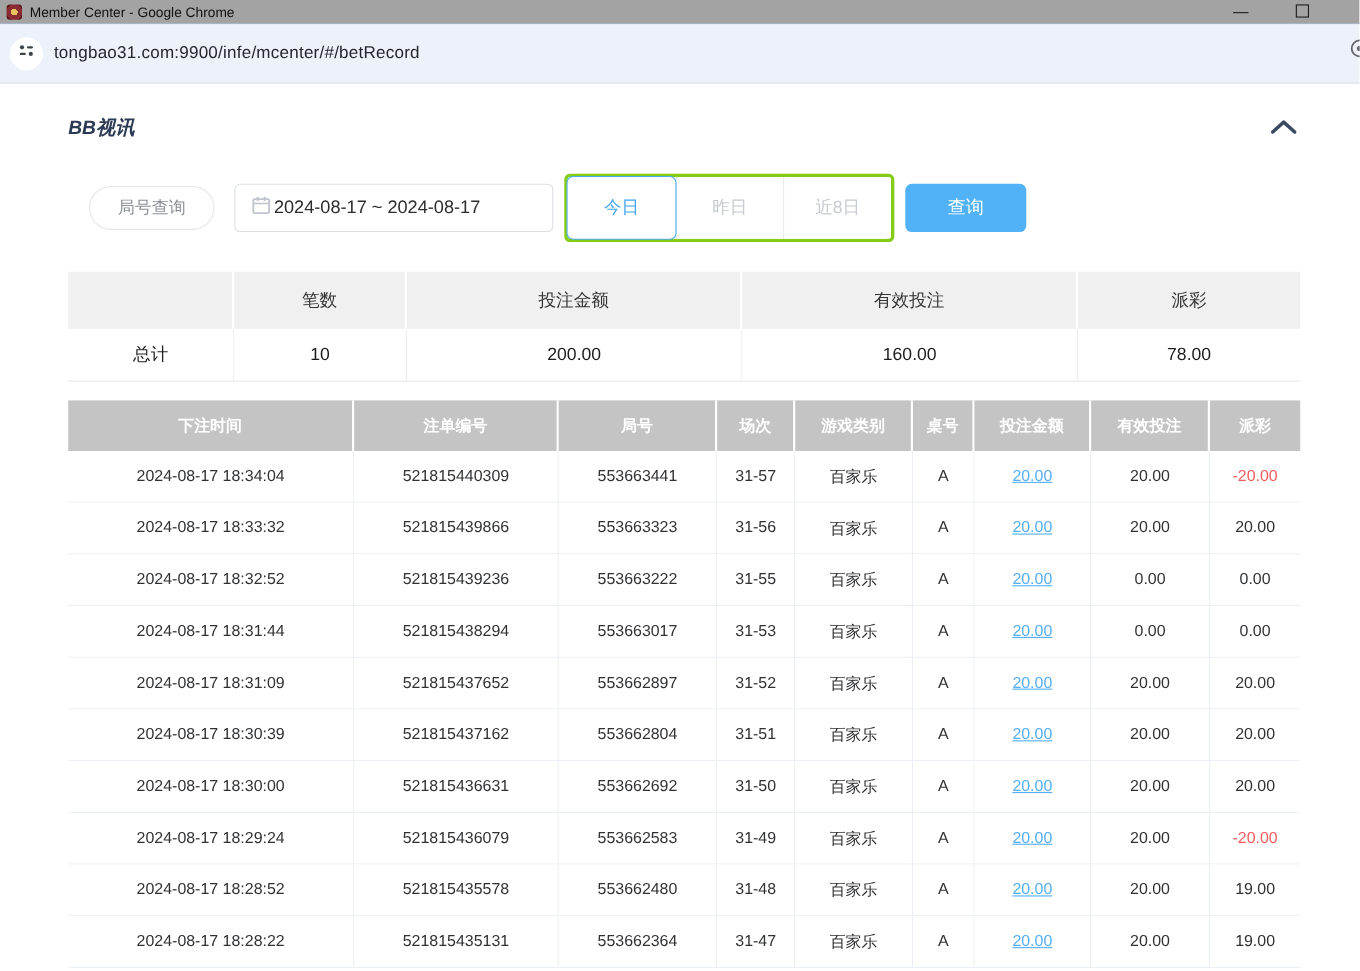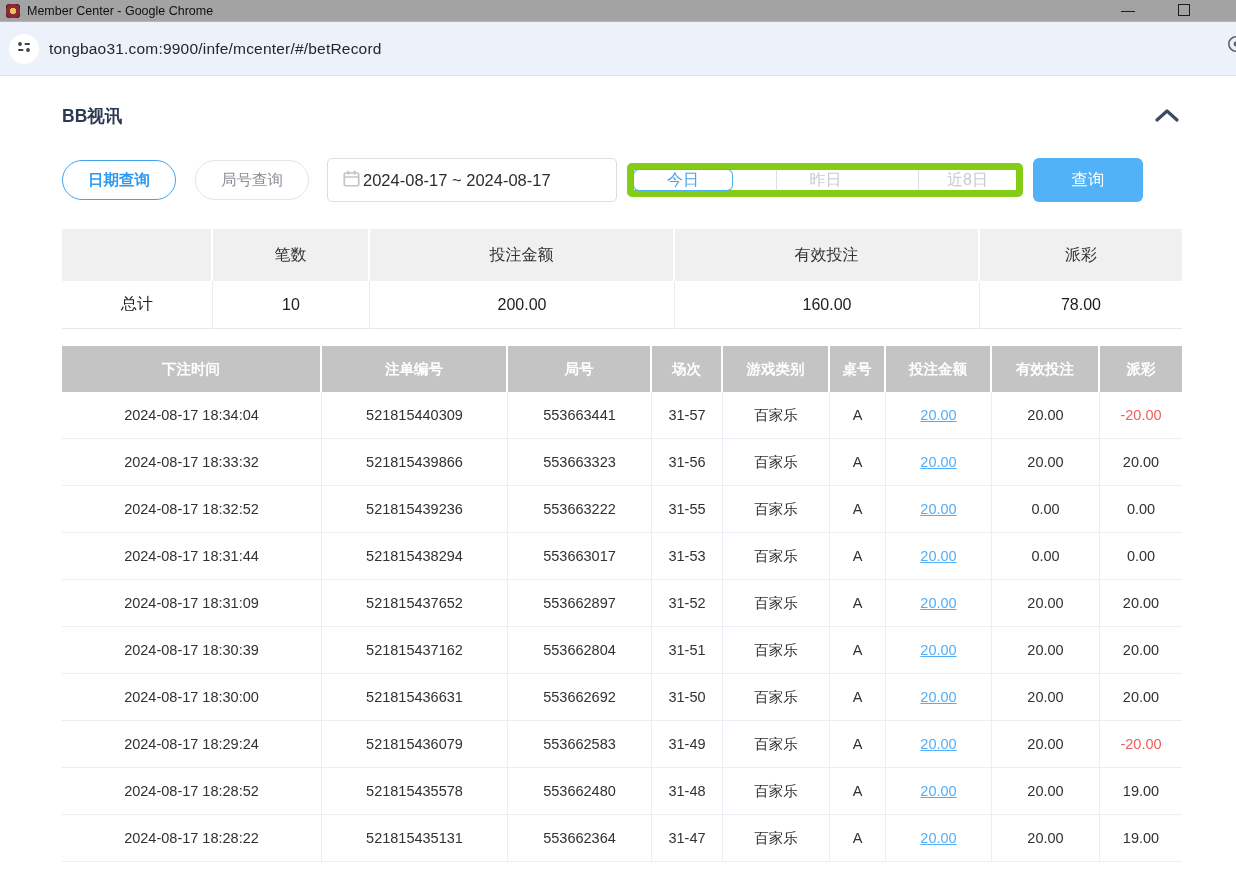--- a/index.html
+++ b/index.html
@@ -17,32 +17,32 @@
 
   .toolbar { position:relative; height:54px; background:#edf1f9; border-bottom:1px solid #dde1e8;
     display:flex; align-items:center; padding-left:9px; }
   .tune-circle { width:30px; height:30px; border-radius:50%; background:#fff; display:flex;
     align-items:center; justify-content:center; }
   .url-text { margin-left:10px; font-size:15.5px; color:#24262b; letter-spacing:.2px; }
   .profile-partial { position:absolute; right:-9px; top:13px; }
 
   
   .content { padding:0 54px 0 62px; }
-  .section-head { margin-top:28px; display:flex; align-items:center; justify-content:space-between; width:1120px; }
+  .section-head { margin-top:28px; display:flex; align-items:center; justify-content:space-between; width:1120px;font-style:italic; }
   .section-title { font-size:17.5px; font-weight:bold; color:#2c3a53; }
   .collapse-btn { background:none; border:none; cursor:pointer; padding:2px; }
 
   .filter-bar { margin-top:30px; display:flex; align-items:center; width:1120px; }
   .pill { height:40px; border-radius:20px; padding:0 25px; background:#fff; font-size:15.5px; cursor:pointer; }
   .pill.active { border:1px solid #41a6ef; color:#2f9bf0; font-weight:bold; }
   .pill.inactive { border:1px solid #e3e5e9; color:#8b8f96; margin-left:19px; }
   .date-box { margin-left:18px; width:290px; height:44px; border:1px solid #dcdfe6; border-radius:5px;
     display:flex; align-items:center; padding:0 15px; background:#fff; cursor:pointer; }
   .date-text { margin-left:3px; font-size:16.5px; color:#2d2d2d; }
-  .seg-group { margin-left:10px; height:34px; display:flex; border:7px solid #84cc16; border-radius:5px; overflow:visible;gap:44px; }
+  .seg-group { margin-left:10px; height:62px; display:flex; border:3px solid #84cc16; border-radius:5px; overflow:visible; }
   .seg { width:98px; background:#fff; border:none; font-size:16px; color:#c6cad1; cursor:pointer; border-left:1px solid #dcdfe6; }
   .seg:first-child { border-left:none; border-radius:5px 0 0 5px; }
   .seg:last-child { border-radius:0 5px 5px 0; }
   .seg.active { box-shadow:0 0 0 1px #4fadf2; border-radius:5px; color:#41a6ef; position:relative; z-index:1; background:#fff; }
   .primary-btn { margin-left:10px; width:110px; height:44px; border:none; border-radius:6px;
     background:#51b2f7; color:#fff; font-size:16.5px; cursor:pointer; }
 
   table { border-collapse:separate; border-spacing:0; table-layout:fixed; width:1120px; }
 
   
@@ -107,21 +107,20 @@
     <button class="collapse-btn">
       <span>
         <svg width="26" height="16" viewBox="0 0 26 16" fill="none" stroke="#3a4a63" stroke-width="3.2" stroke-linecap="round" stroke-linejoin="round">
           <polyline points="3,13 13,4 23,13"></polyline>
         </svg>
       </span>
     </button>
   </div>
 
   <div class="filter-bar">
-    <button class="pill active">日期查询</button>
     <button class="pill inactive">局号查询</button>
     <div class="date-box">
       <span>
         <svg width="17" height="17" viewBox="0 0 16 16">
           <rect x="1.2" y="2.8" width="13.6" height="12" rx="1.5" fill="none" stroke="#c0c4cc" stroke-width="1.6"></rect>
           <line x1="1.2" y1="6.6" x2="14.8" y2="6.6" stroke="#c0c4cc" stroke-width="1.4"></line>
           <rect x="4" y="0.8" width="2" height="3.6" rx="0.9" fill="#c0c4cc"></rect>
           <rect x="10" y="0.8" width="2" height="3.6" rx="0.9" fill="#c0c4cc"></rect>
         </svg>
       </span>

